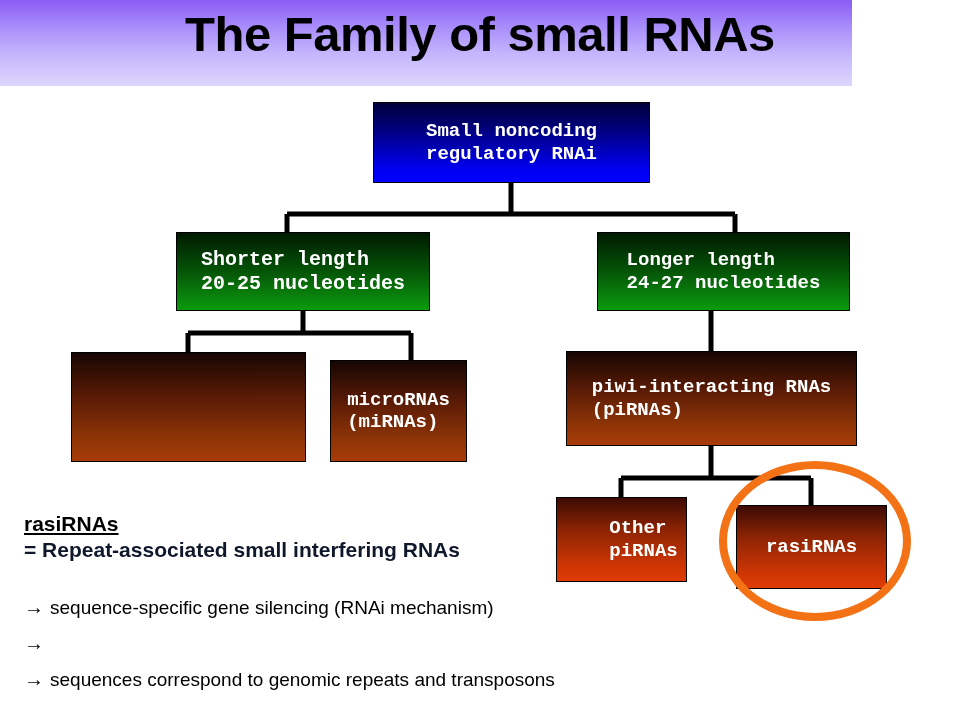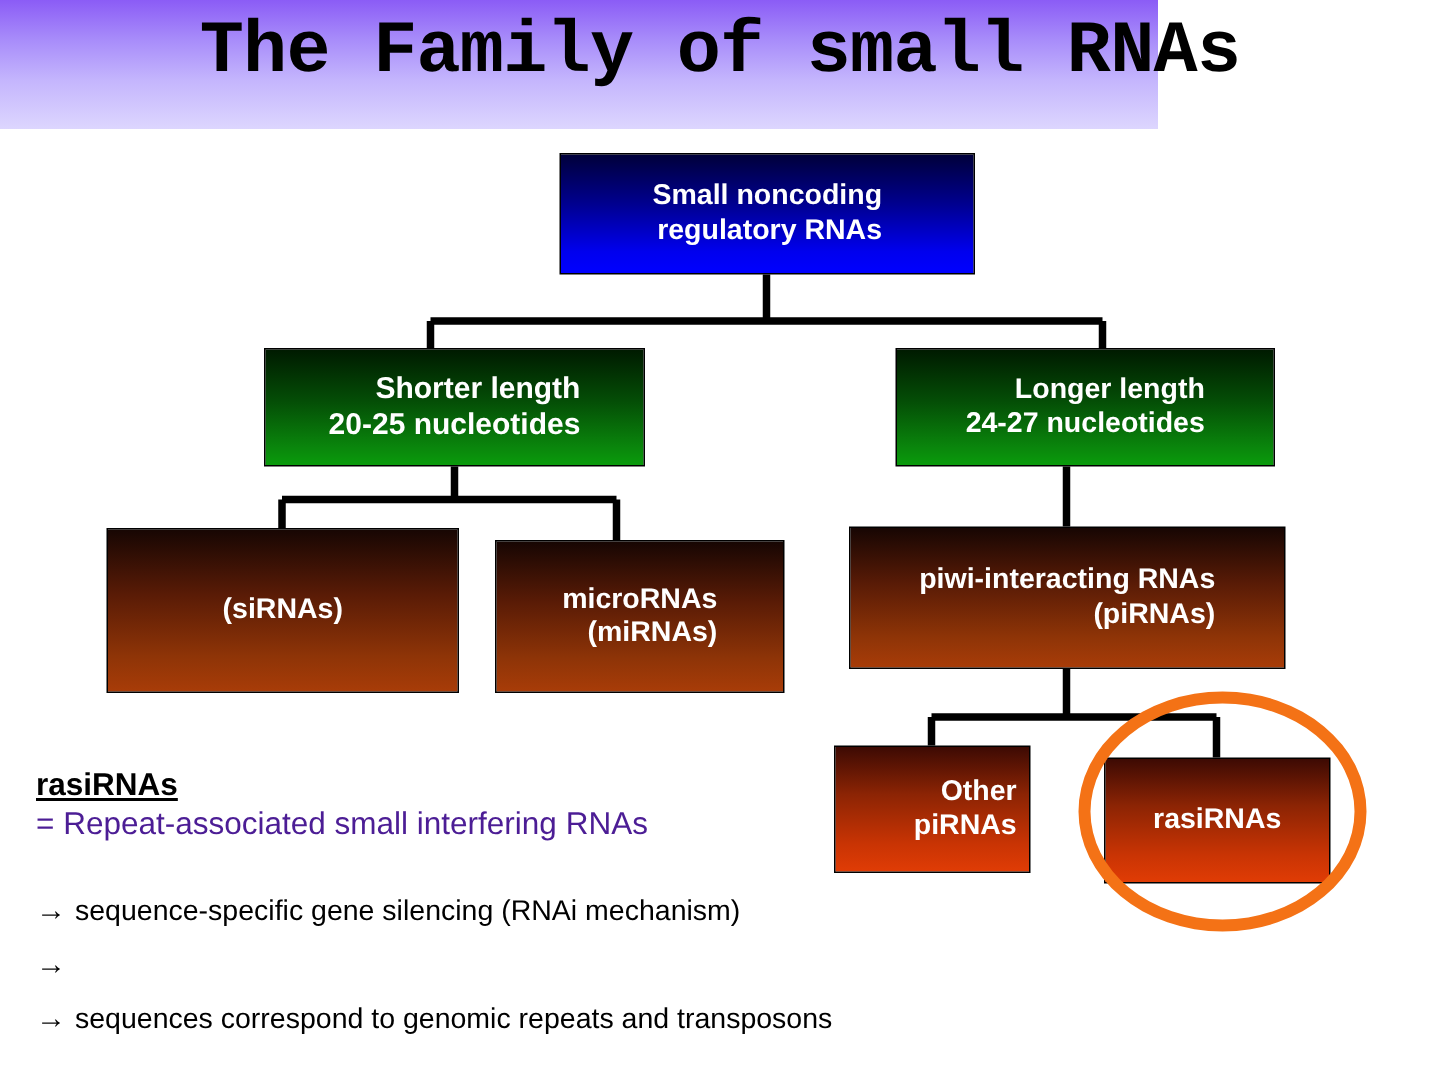--- a/index.html
+++ b/index.html
@@ -13,24 +13,23 @@
     position: relative;
     overflow: hidden;
     font-family: "Liberation Sans", sans-serif;
   }
 
   
   #title-banner {
     position: absolute;
     left: 0;
     top: 0;
-    width: 772px;
+    width: 852px;
     height: 86px;
     background: linear-gradient(to bottom, #8b5cf6 0%, #a78bfa 30%, #c4b5fd 62%, #ddd6fe 100%);
-    font-family: Liberation Mono, monospace;
   }
   #title-text {
     position: absolute;
     left: 0;
     top: 6px;
     width: 960px;
     text-align: center;
     font-size: 49px;
     font-weight: bold;
     color: #000000;
@@ -54,39 +53,40 @@
     height: 720px;
   }
 
   .node {
     position: absolute;
     border: 1px solid #000000;
     box-sizing: border-box;
     display: flex;
     align-items: center;
     justify-content: center;
-    text-align: right;
+    text-align: left;
     color: #ffffff;
     font-weight: bold;
     line-height: 1.18;
     z-index: 3;
+    font-family: Liberation Mono, monospace;
   }
   .node .lbl { display: block; padding: 0 4px; }
 
   .node-blue  { background: linear-gradient(to bottom, #00003a 0%, #000090 42%, #0000ee 82%, #0000ff 100%); }
   .node-green { background: linear-gradient(to bottom, #001a00 0%, #044e06 45%, #0a860c 85%, #0a9b0c 100%); }
   .node-brown { background: linear-gradient(to bottom, #170603 0%, #591b06 40%, #8e3407 78%, #a83c08 100%); }
   .node-red   { background: linear-gradient(to bottom, #3d0a03 0%, #8c2404 38%, #c93404 78%, #e03c05 100%); }
 
   
   #node-root      { left: 373px; top: 102px; width: 277px; height: 81px;  font-size: 19px; }
   #node-shorter   { left: 176px; top: 232px; width: 254px; height: 79px;  font-size: 20px; }
   #node-longer    { left: 597px; top: 232px; width: 253px; height: 79px;  font-size: 19px; }
   #node-sirna     { left:  71px; top: 352px; width: 235px; height: 110px; font-size: 19px; }
-  #node-mirna     { left: 330px; top: 360px; width: 193px; height: 102px; font-size: 19px; }
+  #node-mirna     { left: 330px; top: 360px; width: 137px; height: 102px; font-size: 19px; }
   #node-pirna     { left: 566px; top: 351px; width: 291px; height: 95px;  font-size: 19px; }
   #node-other     { left: 556px; top: 497px; width: 131px; height: 85px;  font-size: 19px; padding-left: 44px; }
   #node-rasirna   { left: 736px; top: 505px; width: 151px; height: 84px;  font-size: 19px; }
 
   
   #highlight-ellipse {
     position: absolute;
     left: 719px;
     top: 461px;
     width: 192px;
@@ -109,22 +109,22 @@
   #caption-term {
     font-size: 21px;
     font-weight: bold;
     color: #000000;
     text-decoration: underline;
     display: inline-block;
     margin-bottom: 2px;
   }
   #caption-definition {
     font-size: 21px;
-    font-weight: normal;
-    color: #4c1d95;
+    font-weight: bold;
+    color: #0f172a;
     white-space: nowrap;
   }
 
   
   #bullets {
     position: absolute;
     left: 24px;
     top: 596px;
     width: 700px;
     z-index: 4;
@@ -171,41 +171,40 @@
       <path d="M 711 446 L 711 478"></path>
       <path d="M 621 478 L 811 478"></path>
       <path d="M 621 478 L 621 497"></path>
       <path d="M 811 478 L 811 505"></path>
     </g>
   </svg>
 
   <div class="node node-blue" id="node-root">
     <div>
       <span class="lbl">Small noncoding</span>
-      <span class="lbl">regulatory RNAs</span>
+      <span class="lbl">regulatory RNAi</span>
     </div>
   </div>
 
   <div class="node node-green" id="node-shorter">
     <div>
       <span class="lbl">Shorter length</span>
       <span class="lbl">20-25 nucleotides</span>
     </div>
   </div>
 
   <div class="node node-green" id="node-longer">
     <div>
       <span class="lbl">Longer length</span>
       <span class="lbl">24-27 nucleotides</span>
     </div>
   </div>
 
   <div class="node node-brown" id="node-sirna">
     <div>
-      <span class="lbl">(siRNAs)</span>
     </div>
   </div>
 
   <div class="node node-brown" id="node-mirna">
     <div>
       <span class="lbl">microRNAs</span>
       <span class="lbl">(miRNAs)</span>
     </div>
   </div>
 

